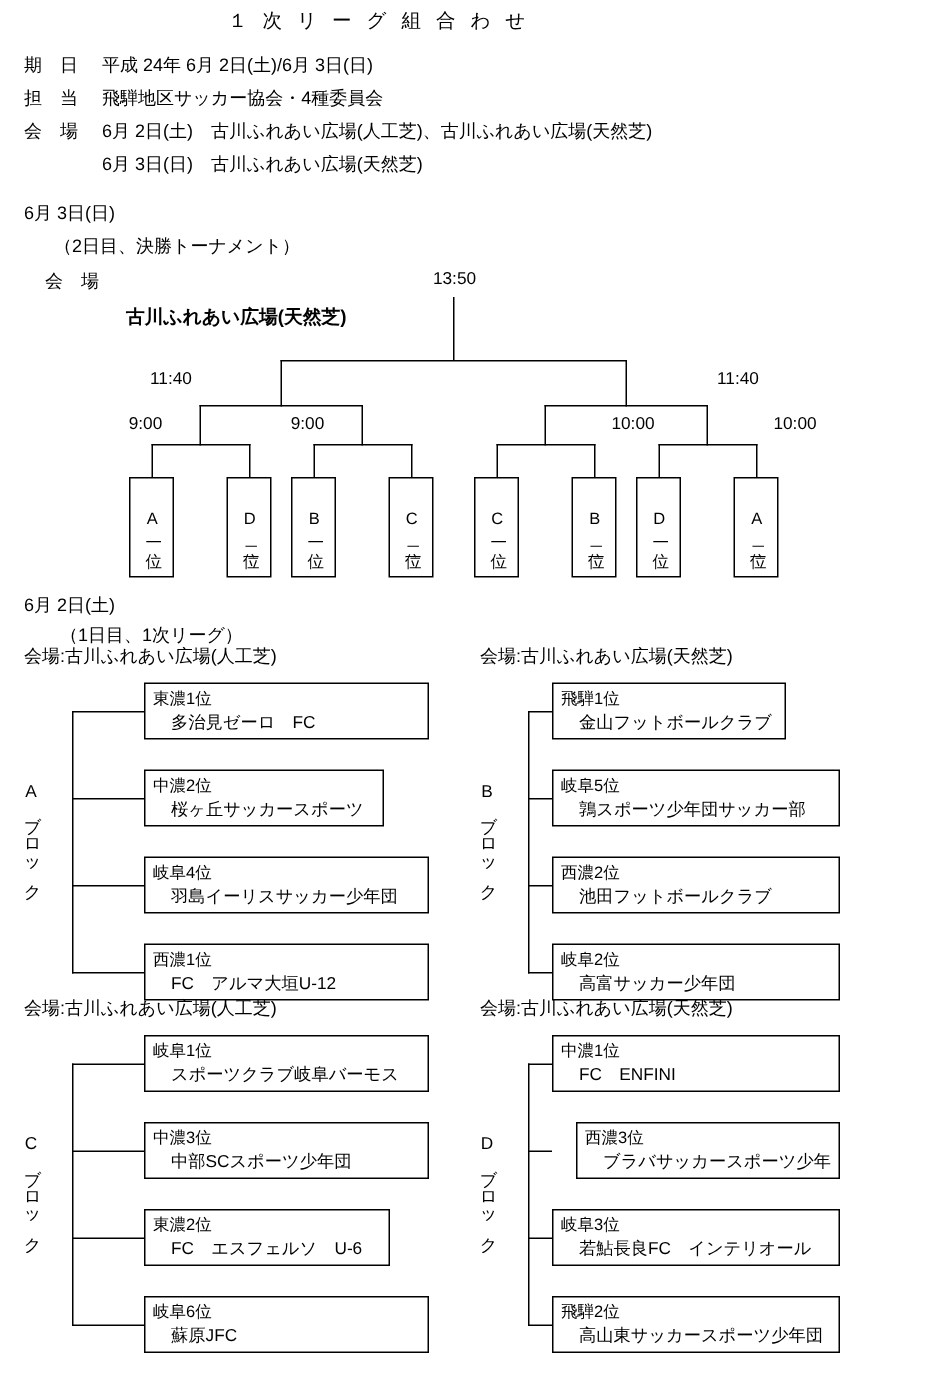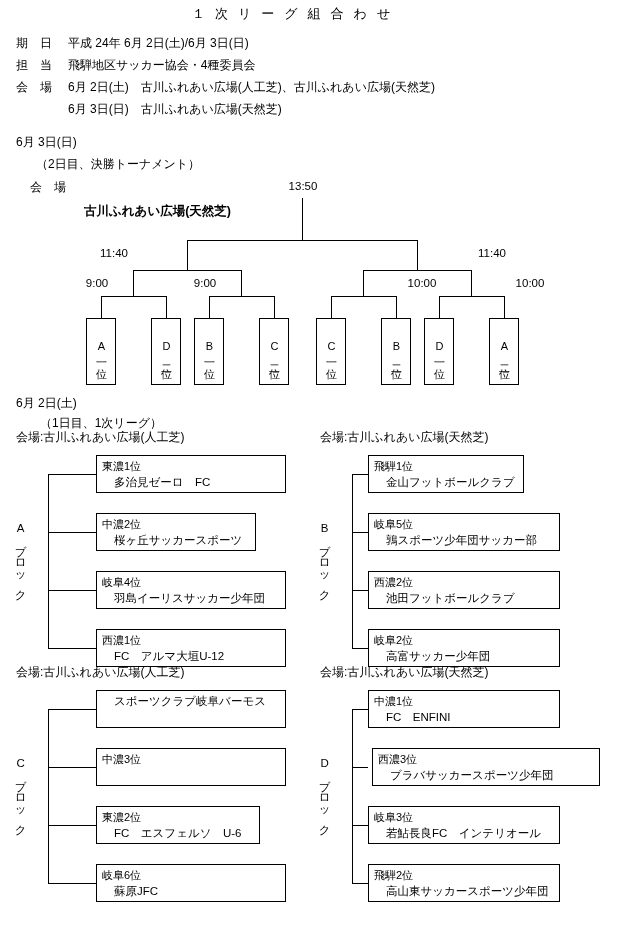--- a/index.html
+++ b/index.html
@@ -5,21 +5,21 @@
   * { margin:0; padding:0; box-sizing:border-box; }
   html,body { background:#ffffff; }
   #page {
     position:relative; width:629px; height:928px; background:#fff;
     font-family:"Liberation Sans","DejaVu Sans",sans-serif;
     font-size:12px; color:#000; overflow:hidden;
   }
   .abs { position:absolute; white-space:nowrap; line-height:15px; }
   .hline { position:absolute; height:1px; background:#000; }
   .vline { position:absolute; width:1px; background:#000; }
-  .title { letter-spacing:10px; font-size:13px;margin-left:40px; }
+  .title { letter-spacing:10px; font-size:13px; }
   .time { position:absolute; width:44px; text-align:center; font-size:11.5px; white-space:nowrap; }
   .slot {
     position:absolute; top:318px; width:30px; height:67px;
     border:1px solid #000; background:#fff;
     display:flex; align-items:center; justify-content:center;
   }
   .slot span {
     writing-mode:vertical-rl; text-orientation:upright;
     font-size:11px; letter-spacing:4px; line-height:1;
   }
@@ -163,24 +163,26 @@
   </div>
 
   <div class="abs" style="left:16px;top:665px">会場:古川ふれあい広場(人工芝)</div>
   <div class="block-label" style="left:14px;top:757px">Cブロック</div>
   <div class="vline" style="left:48px;top:709px;height:175px"></div>
   <div class="hline" style="left:48px;top:709px;width:48px"></div>
   <div class="hline" style="left:48px;top:767px;width:48px"></div>
   <div class="hline" style="left:48px;top:825px;width:48px"></div>
   <div class="hline" style="left:48px;top:883px;width:48px"></div>
   <div class="team-box" style="left:96px;top:690px;width:190px">
+    <div class="seed">岐阜1位</div>
     <div class="team">スポーツクラブ岐阜バーモス</div>
   </div>
   <div class="team-box" style="left:96px;top:748px;width:190px">
     <div class="seed">中濃3位</div>
+    <div class="team">中部SCスポーツ少年団</div>
   </div>
   <div class="team-box" style="left:96px;top:806px;width:164px">
     <div class="seed">東濃2位</div>
     <div class="team">FC　エスフェルソ　U-6</div>
   </div>
   <div class="team-box" style="left:96px;top:864px;width:190px">
     <div class="seed">岐阜6位</div>
     <div class="team">蘇原JFC</div>
   </div>
 
@@ -188,21 +190,21 @@
   <div class="block-label" style="left:318px;top:757px">Dブロック</div>
   <div class="vline" style="left:352px;top:709px;height:175px"></div>
   <div class="hline" style="left:352px;top:709px;width:16px"></div>
   <div class="hline" style="left:352px;top:767px;width:16px"></div>
   <div class="hline" style="left:352px;top:825px;width:16px"></div>
   <div class="hline" style="left:352px;top:883px;width:16px"></div>
   <div class="team-box" style="left:368px;top:690px;width:192px">
     <div class="seed">中濃1位</div>
     <div class="team">FC　ENFINI</div>
   </div>
-  <div class="team-box" style="left:372px;top:748px;width:228px">
+  <div class="team-box" style="left:384px;top:748px;width:176px">
     <div class="seed">西濃3位</div>
     <div class="team">ブラバサッカースポーツ少年団</div>
   </div>
   <div class="team-box" style="left:368px;top:806px;width:192px">
     <div class="seed">岐阜3位</div>
     <div class="team">若鮎長良FC　インテリオール</div>
   </div>
   <div class="team-box" style="left:368px;top:864px;width:192px">
     <div class="seed">飛騨2位</div>
     <div class="team">高山東サッカースポーツ少年団</div>

